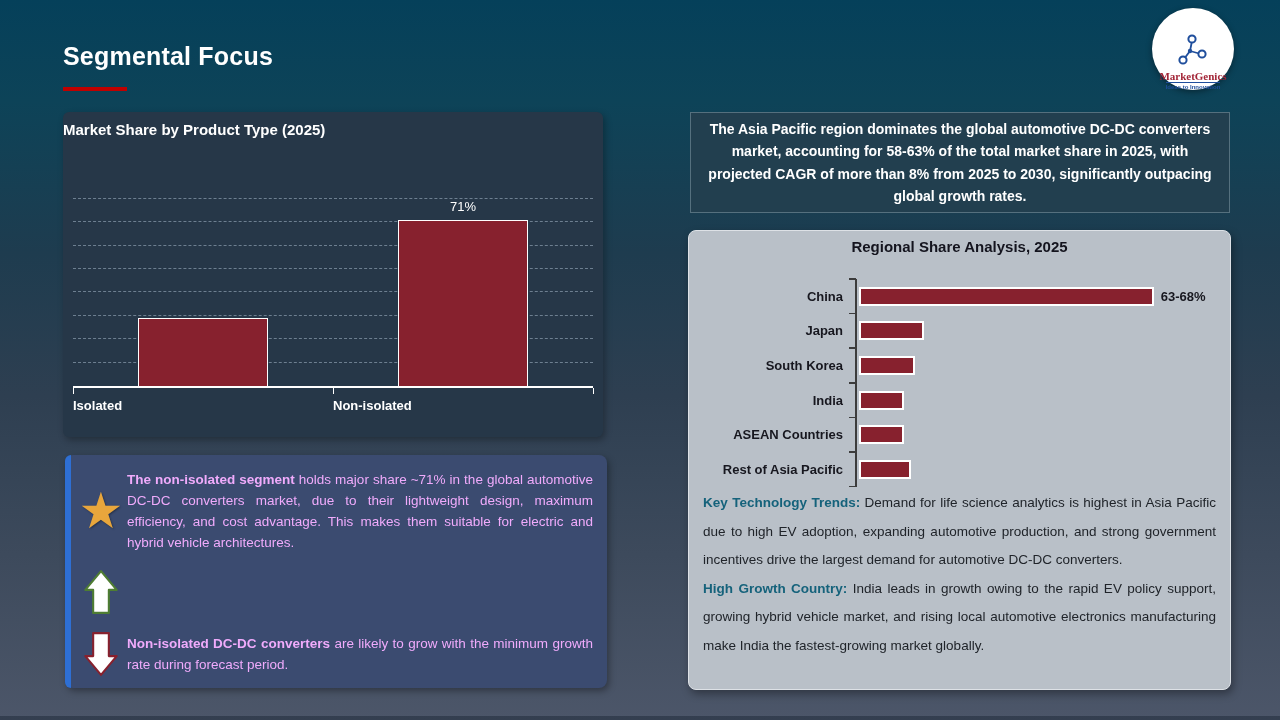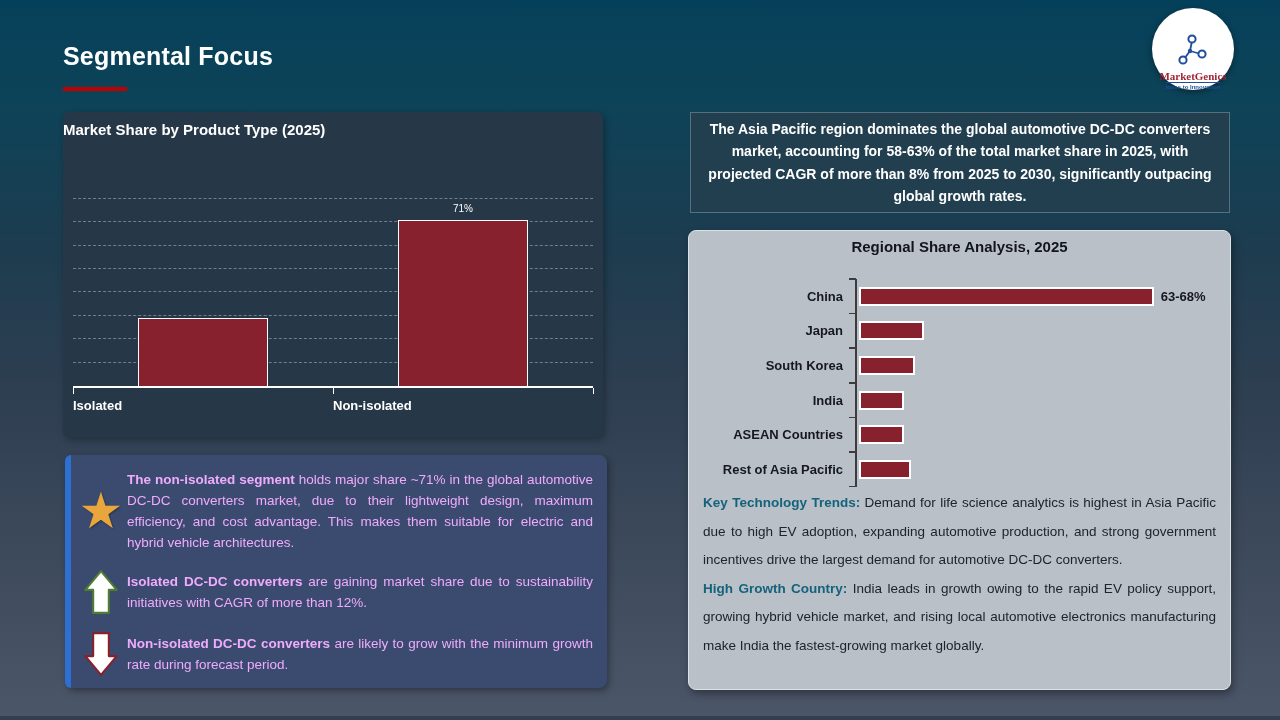--- a/index.html
+++ b/index.html
@@ -17,21 +17,21 @@
   .logo-brand { font-family:"Liberation Serif","DejaVu Serif",serif; font-size:11px; font-weight:bold; color:#a32638; margin-top:1px; }
   .logo-tagline { font-size:6px; font-weight:bold; color:#1f4e9c; border-top:1px solid #1f4e9c; padding-top:1px; }
 
   
   .panel-left { position:absolute; left:63px; top:112px; width:540px; height:325px; background:#263748; border-radius:6px;
     box-shadow:2px 3px 7px rgba(0,0,0,0.3); }
   .chart-title { position:absolute; top:9px; left:0; right:0; text-align:left; color:#ffffff; font-size:15px; font-weight:bold; }
   .plot { position:absolute; left:10px; top:88px; width:520px; height:188px; border-bottom:2px solid #ffffff; }
   .gridline { position:absolute; left:0; right:0; height:0; border-top:1px dashed rgba(168,188,204,0.55); }
   .vbar { position:absolute; bottom:0; width:25%; background:#87212e; border:1.5px solid #ffffff; border-bottom:none; }
-  .bar-value { position:absolute; width:25%; text-align:center; color:#ffffff; font-size:10px; }
+  .bar-value { position:absolute; width:25%; text-align:center; color:#ffffff; font-size:13px; }
   .x-tick { position:absolute; bottom:-8px; width:1px; height:6px; background:#ffffff; }
   .x-labels { position:absolute; left:10px; top:286px; width:520px; height:20px; }
   .x-label { position:absolute; top:0; width:50%; color:#ffffff; font-size:13px; font-weight:bold; }
 
   
   .insight-box { position:absolute; left:65px; top:455px; width:542px; height:233px; background:#3b4b70; border-radius:8px;
     box-shadow:2px 3px 7px rgba(0,0,0,0.35); padding:14px 14px 10px 10px; }
   .insight-stripe { position:absolute; left:0; top:0; bottom:0; width:6px; background:#2e6fd4; border-radius:8px 0 0 8px; }
   .insight-item { display:flex; align-items:center; }
   .insight-item + .insight-item { margin-top:16px; }
@@ -118,21 +118,20 @@
         </div>
       <div class="insight-text"><b>The non-isolated segment</b><span> holds major share ~71% in the global automotive DC-DC converters market, due to their lightweight design, maximum efficiency, and cost advantage. This makes them suitable for electric and hybrid vehicle architectures.</span></div>
     </div>
 
     <div class="insight-item">
       <div class="insight-icon-col">
         <svg width="36" height="46" viewBox="0 0 34 44">
             <path d="M17 2 L32 20 H24.5 V42 H9.5 V20 H2 Z" fill="#ffffff" stroke="#4e7d32" stroke-width="2" stroke-linejoin="round"></path>
           </svg>
       </div>
-      <div class="insight-text"><b>Isolated DC-DC converters</b><span> are gaining market share due to sustainability initiatives with CAGR of more than 12%.</span></div>
     </div>
 
     <div class="insight-item">
       <div class="insight-icon-col">
         <svg width="36" height="46" viewBox="0 0 34 44">
             <path d="M17 42 L2 24 H9.5 V2 H24.5 V24 H32 Z" fill="#ffffff" stroke="#87212e" stroke-width="2" stroke-linejoin="round"></path>
           </svg>
       </div>
       <div class="insight-text"><b>Non-isolated DC-DC converters</b><span> are likely to grow with the minimum growth rate during forecast period.</span></div>
     </div>

